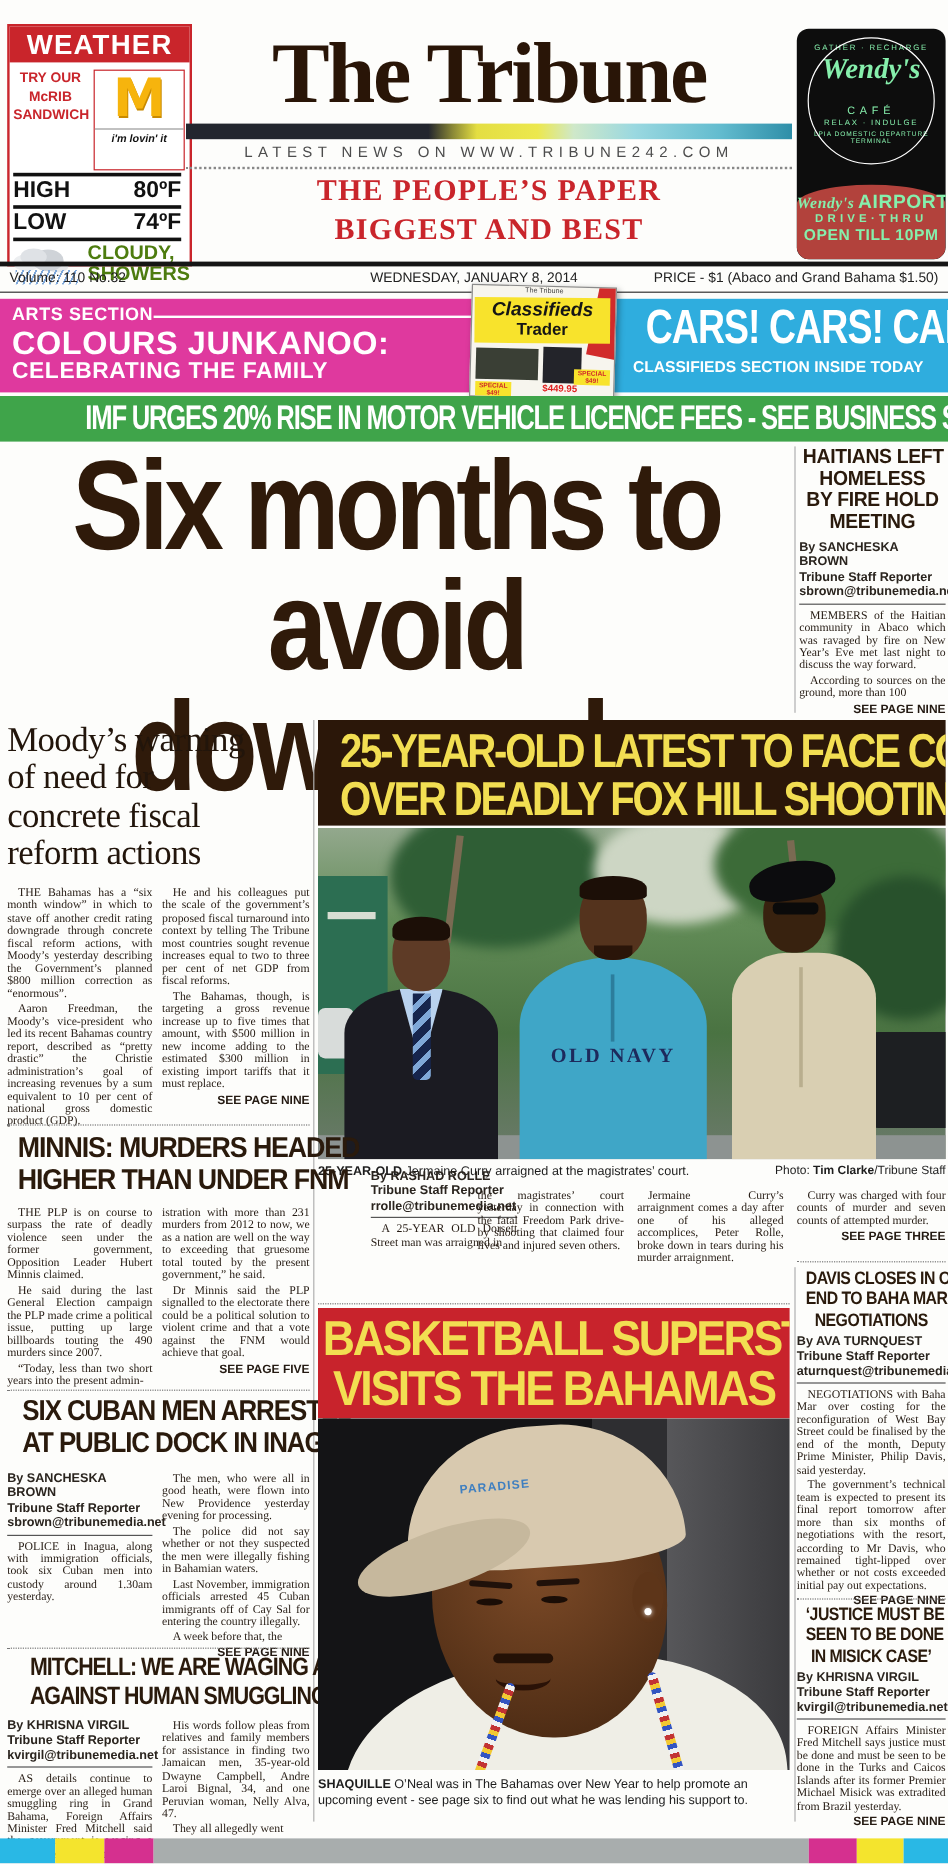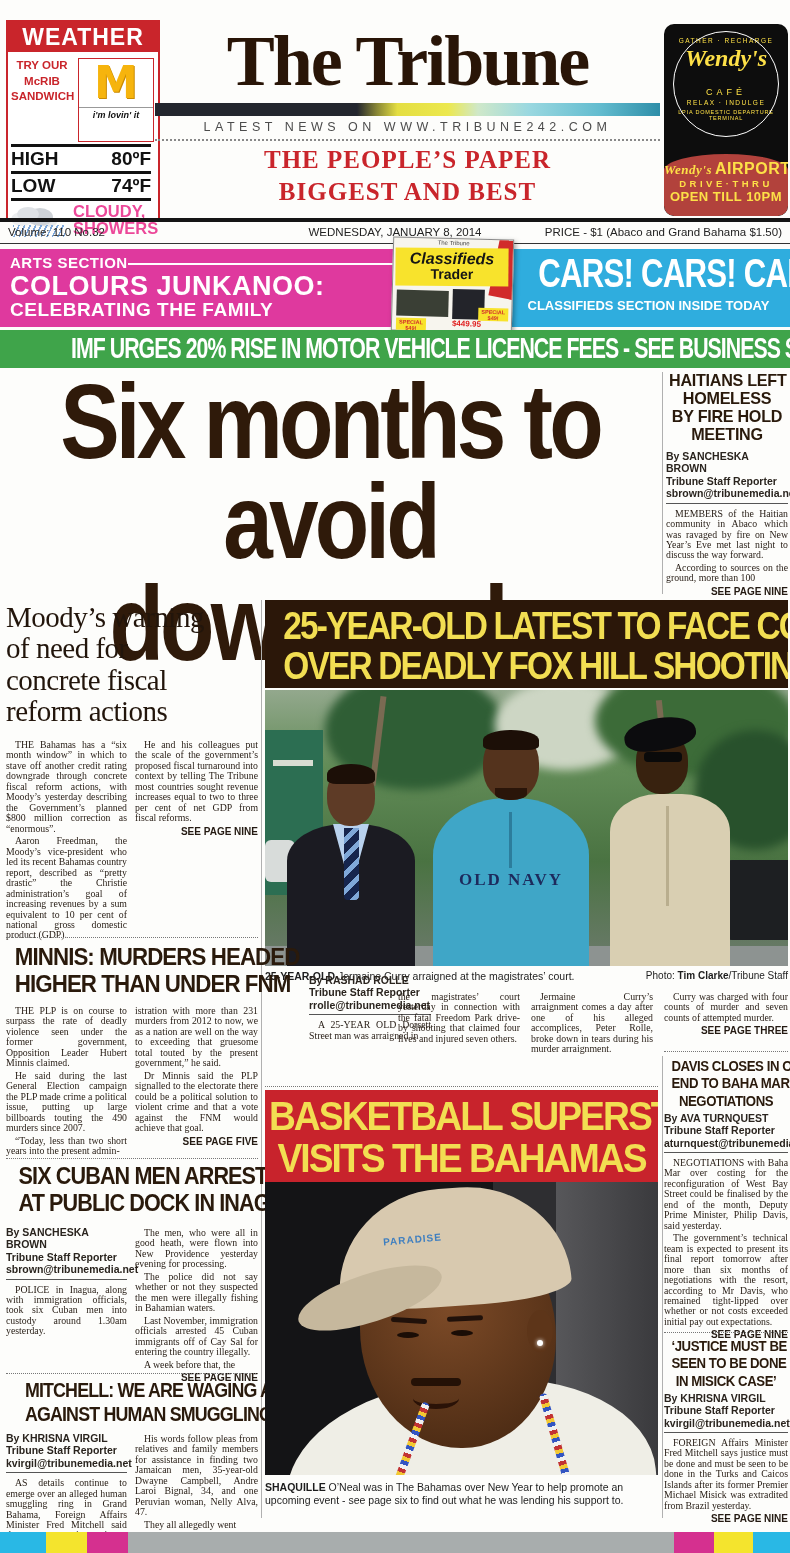--- a/index.html
+++ b/index.html
@@ -18,34 +18,34 @@
   .mcd-tag { font:bold italic 9px/10px "Liberation Sans"; color:#111; border-top:1px solid #999; padding-top:2px; }
   .wrow { position:absolute; left:3px; width:140px; height:24px; border-top:3px solid #111;
           font-weight:bold; font-size:19px; line-height:24px; color:#111; }
   .wrow .v { float:right;margin-left:24px; }
   .wcond { position:absolute; left:3px; top:176px; width:140px; height:38px; border-top:3px solid #111; }
   .cloud { position:absolute; left:6px; top:6px; width:22px; height:14px; background:#dfe2e6; border-radius:50%;
            box-shadow:12px 3px 0 2px #cfd3d8, -6px 5px 0 0 #eceef0, 20px 8px 0 -2px #e6e8ea; }
   .rain { position:absolute; left:2px; top:24px; width:52px; height:12px;
           background:repeating-linear-gradient(115deg,#7fa8d9 0 1.5px,transparent 1.5px 5px); }
   .wcond-text { position:absolute; right:0; top:2px; text-align:left; font-weight:bold; font-size:16.5px;
-                line-height:1.05; color:#ec4899; }
+                line-height:1.05; color:#4d7c0f; }
 
   .masthead-title { left:150px; top:22px; width:515px; text-align:center;
                     font:bold 72px/78px "Liberation Serif", serif; color:#291507; letter-spacing:-2px; }
   .mast-strip { left:155px; top:103px; width:505px; height:13px;
       background:linear-gradient(90deg,#23262e 0%,#23262e 40%,#8a8836 44%,#e4de42 48%,#ece84e 58%,#cfe8c9 64%,#9ad8e0 74%,#63bccf 88%,#2e8ea8 100%); }
   .mast-tag { left:155px; top:120px; width:505px; text-align:center; font-size:12.5px; letter-spacing:4.5px;
               color:#4c4c4c; }
   .mast-dots { left:155px; top:139px; width:505px; border-bottom:2px dotted #888; }
   .mast-slogan { left:155px; width:505px; text-align:center; font:bold 25px/28px "Liberation Serif", serif;
                  color:#c9252b; letter-spacing:1px; }
 
   .wendys { left:664px; top:24px; width:124px; height:192px; background:#0d0d0d; border-radius:10px;
-            color:#fde047; text-align:center; overflow:hidden; }
+            color:#86efac; text-align:center; overflow:hidden; }
   .wendys-ring { position:absolute; left:9px; top:7px; width:104px; height:104px; border:1.5px solid #fff; border-radius:50%; }
   .wy-arc { font-size:6.5px; letter-spacing:1.5px; margin-top:13px; }
   .wy-script { font:bold italic 24px/24px "Liberation Serif", serif; margin-top:2px; }
   .wy-cafe { font-size:9px; letter-spacing:4px; margin-top:17px; }
   .wy-arc2 { font-size:6.5px; letter-spacing:1.5px; margin-top:2px; }
   .wy-term { font-size:5.5px; letter-spacing:0.8px; margin-top:3px; }
   .wendys-red { position:absolute; left:0; bottom:0; width:124px; height:62px; background:#b2423c;
                 border-radius:50% 50% 10px 10px / 16px 16px 10px 10px; }
   .wy-row1 { margin-top:7px; font:bold 16px/16px "Liberation Sans"; letter-spacing:0.5px; }
   .wy-row1 .script { font:bold italic 13px "Liberation Serif", serif; margin-right:3px; }
@@ -281,20 +281,21 @@
       <div>concrete fiscal</div>
       <div>reform actions</div>
     </div>
   </div>
   <div class="abs body-copy" style="left:6px; top:740px; width:121px;">
     <p>THE Bahamas has a “six month window” in which to stave off another credit rating downgrade through concrete fiscal reform actions, with Moody’s yesterday describing the Government’s planned $800 million correction as “enormous”.</p>
     <p>Aaron Freedman, the Moody’s vice-president who led its recent Bahamas country report, described as “pretty drastic” the Christie administration’s goal of increasing revenues by a sum equivalent to 10 per cent of national gross domestic product (GDP).</p>
   </div>
   <div class="abs body-copy" style="left:135px; top:740px; width:123px;">
     <p>He and his colleagues put the scale of the government’s proposed fiscal turnaround into context by telling The Tribune most countries sought revenue increases equal to two to three per cent of net GDP from fiscal reforms.</p>
+    <p>The Bahamas, though, is targeting a gross revenue increase up to five times that amount, with $500 million in new income adding to the estimated $300 million in existing import tariffs that it must replace.</p>
     <div class="see">SEE PAGE NINE</div>
   </div>
   <div class="abs dotrule" style="left:6px; top:937px; width:252px;"></div>
 
   <div class="abs vrule" style="left:261px; top:600px; height:918px;"></div>
   <div class="abs brown-banner">
     <div class="bl" style="margin-top:6px;">25-YEAR-OLD LATEST TO FACE COURT</div>
     <div class="bl">OVER DEADLY FOX HILL SHOOTING</div>
   </div>
 

